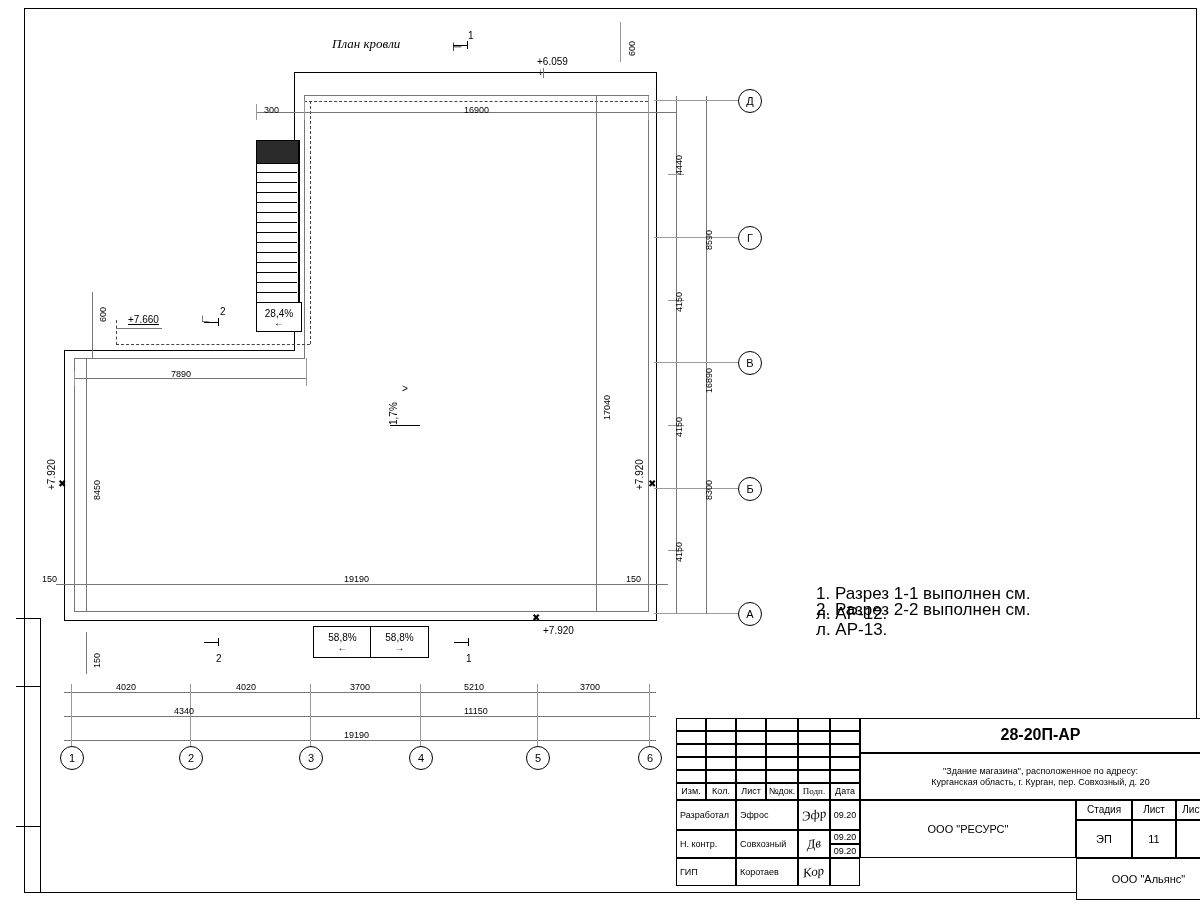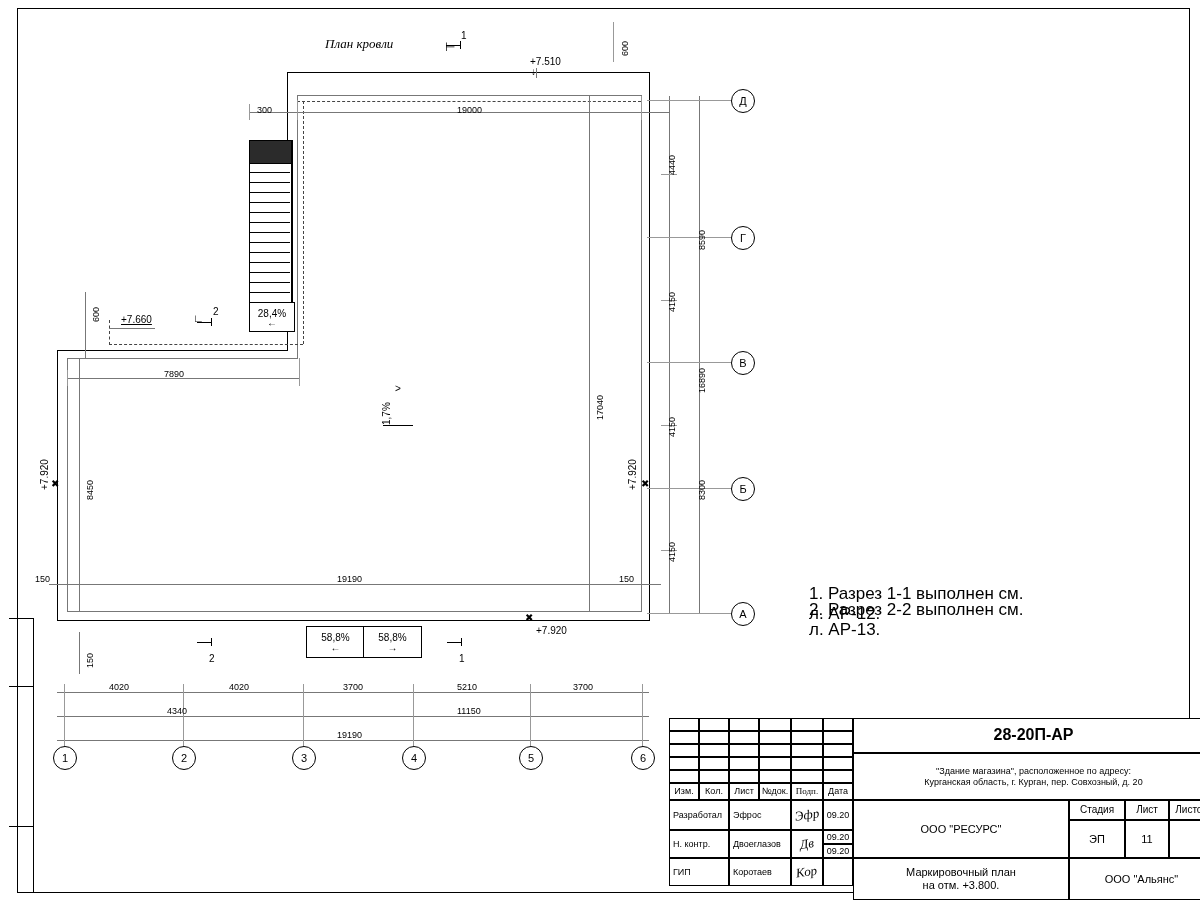--- a/index.html
+++ b/index.html
@@ -1,17 +1,17 @@
 <!DOCTYPE html>
 <html><head>
 <meta charset="utf-8">
 <style>
   html,body{margin:0;padding:0;background:#ffffff;}
   body{width:1200px;height:900px;font-family:"Liberation Sans",sans-serif;color:#000;position:relative;overflow:hidden;}
-  #sheet{position:absolute;left:9px;top:0;width:1032px;height:900px;}
+  #sheet{position:absolute;left:16px;top:0;width:1032px;height:900px;}
   .ln{position:absolute;background:#000;}
   .h{height:1px;}
   .v{width:1px;}
   .thin{background:#777;}
   .vthin{background:#999;}
   .txt{position:absolute;white-space:nowrap;font-size:10px;color:#000;}
   .txt.sm{font-size:9px;}
   .rot{transform-origin:0 0;transform:rotate(-90deg);}
   .circ{position:absolute;border:1px solid #000;border-radius:50%;width:22px;height:22px;
         display:flex;align-items:center;justify-content:center;font-size:11px;background:#fff;}
@@ -102,21 +102,21 @@
   <div class="txt" style="left:184px;top:312px;font-size:11px;">∟</div>
 
   <div class="txt" style="left:200px;top:653px;">2</div>
   <div class="ln h" style="left:188px;top:642px;width:14px;"></div>
   <div class="ln v" style="left:202px;top:638px;height:8px;"></div>
 
   <div class="txt" style="left:450px;top:653px;">1</div>
   <div class="ln h" style="left:438px;top:642px;width:14px;"></div>
   <div class="ln v" style="left:452px;top:638px;height:8px;"></div>
 
-  <div class="txt" style="left:521px;top:56px;">+7.510</div>
+  <div class="txt" style="left:521px;top:56px;">+6.059</div>
   <div class="ln v thin" style="left:527px;top:68px;height:10px;"></div>
   <div class="txt" style="left:522px;top:66px;font-size:10px;">↓</div>
 
   <div class="txt" style="left:112px;top:314px;text-decoration:underline;">+7.660</div>
   <div class="ln h thin" style="left:100px;top:328px;width:46px;"></div>
 
   <div class="txt rot" style="left:30px;top:490px;">+7.920</div>
   <div class="txt" style="left:42px;top:478px;font-size:10px;">✖</div>
 
   <div class="txt rot" style="left:618px;top:490px;">+7.920</div>
@@ -133,21 +133,21 @@
     <span style="font-size:10px;">58,8%</span>
     <span style="font-size:10px;line-height:9px;">→</span>
   </div>
 
   <div class="ln h thin" style="left:240px;top:112px;width:420px;"></div>
   <div class="ln v vthin" style="left:240px;top:104px;height:16px;"></div>
   <div class="ln v vthin" style="left:288px;top:100px;height:20px;"></div>
   <div class="ln v vthin" style="left:632px;top:96px;height:24px;"></div>
   <div class="ln v vthin" style="left:660px;top:96px;height:24px;"></div>
   <div class="txt sm" style="left:248px;top:105px;">300</div>
-  <div class="txt sm" style="left:448px;top:105px;">19000</div>
+  <div class="txt sm" style="left:448px;top:105px;">16900</div>
   <div class="txt sm rot" style="left:611px;top:56px;">600</div>
   <div class="ln v vthin" style="left:604px;top:22px;height:40px;"></div>
 
   <div class="ln h thin" style="left:58px;top:378px;width:232px;"></div>
   <div class="ln v vthin" style="left:58px;top:370px;height:16px;"></div>
   <div class="ln v vthin" style="left:290px;top:358px;height:28px;"></div>
   <div class="txt sm" style="left:155px;top:369px;">7890</div>
 
   <div class="ln h thin" style="left:58px;top:584px;width:575px;"></div>
   <div class="txt sm" style="left:328px;top:574px;">19190</div>
@@ -305,21 +305,21 @@
     <div class="c" style="left:154px;top:65px;width:30px;height:17px;font-size:9px;">Дата</div>
 
     <div class="c l" style="left:0;top:82px;width:60px;height:30px;font-size:9px;">Разработал</div>
     <div class="c l" style="left:60px;top:82px;width:62px;height:30px;font-size:9px;">Эфрос</div>
     <div class="c" style="left:122px;top:82px;width:32px;height:30px;">
         <span class="sig">Эфр</span>
       </div>
     <div class="c" style="left:154px;top:82px;width:30px;height:30px;font-size:9px;">09.20</div>
 
     <div class="c l" style="left:0;top:112px;width:60px;height:28px;font-size:9px;">Н. контр.</div>
-    <div class="c l" style="left:60px;top:112px;width:62px;height:28px;font-size:9px;">Двоеглазов</div>
+    <div class="c l" style="left:60px;top:112px;width:62px;height:28px;font-size:9px;">Совхозный</div>
     <div class="c" style="left:122px;top:112px;width:32px;height:28px;">
         <span class="sig">Дв</span>
       </div>
     <div class="c" style="left:154px;top:112px;width:30px;height:14px;font-size:9px;">09.20</div>
 
     <div class="c l" style="left:0;top:140px;width:60px;height:28px;font-size:9px;">ГИП</div>
     <div class="c l" style="left:60px;top:140px;width:62px;height:28px;font-size:9px;">Коротаев</div>
     <div class="c" style="left:122px;top:140px;width:32px;height:28px;">
         <span class="sig">Кор</span>
       </div>
@@ -328,24 +328,20 @@
 
     <div class="c" style="left:184px;top:0;width:361px;height:35px;font-size:16px;font-weight:bold;">28-20П-АР</div>
 
     <div class="c" style="left:184px;top:35px;width:361px;height:47px;flex-direction:column;font-size:9px;">
       <span>"Здание магазина", расположенное по адресу:</span>
       <span>Курганская область, г. Курган, пер. Совхозный, д. 20</span>
     </div>
 
     <div class="c" style="left:184px;top:82px;width:216px;height:58px;font-size:11px;">ООО "РЕСУРС"</div>
 
-    <div class="c" style="left:184px;top:140px;width:216px;height:42px;flex-direction:column;font-size:11px;">
-      <span>Маркировочный план</span>
-      <span>на отм. +3.800.</span>
-    </div>
 
     <div class="c" style="left:400px;top:82px;width:56px;height:20px;font-size:10px;">Стадия</div>
     <div class="c" style="left:456px;top:82px;width:44px;height:20px;font-size:10px;">Лист</div>
     <div class="c" style="left:500px;top:82px;width:45px;height:20px;font-size:10px;">Листов</div>
 
     <div class="c" style="left:400px;top:102px;width:56px;height:38px;font-size:11px;">ЭП</div>
     <div class="c" style="left:456px;top:102px;width:44px;height:38px;font-size:11px;">11</div>
     <div class="c" style="left:500px;top:102px;width:45px;height:38px;font-size:11px;"></div>
 
     <div class="c" style="left:400px;top:140px;width:145px;height:42px;font-size:11px;">ООО "Альянс"</div>

